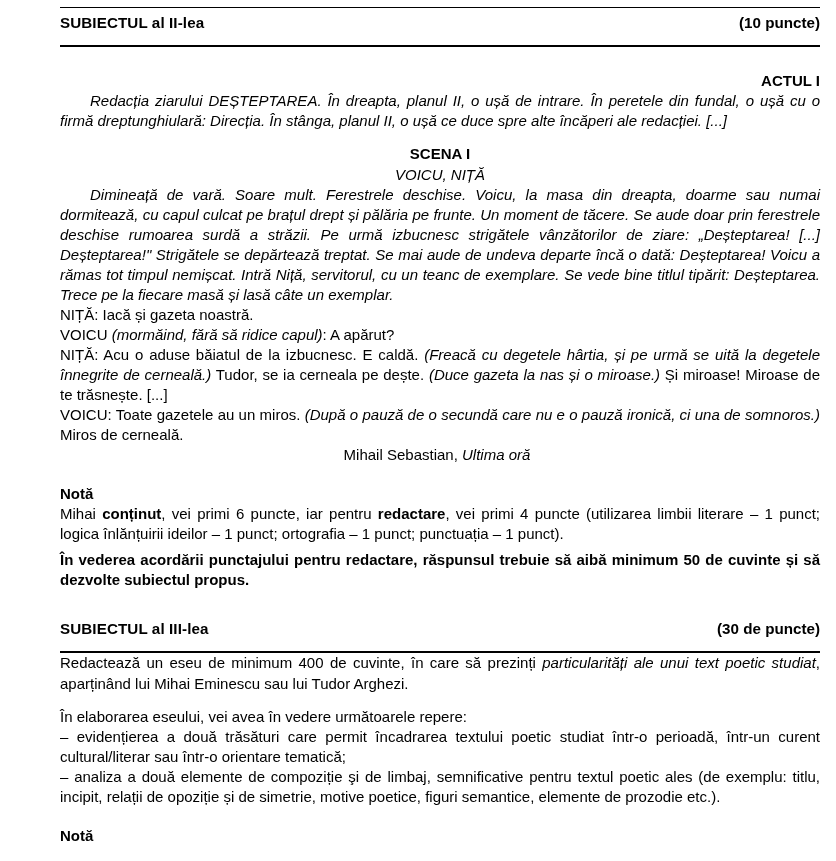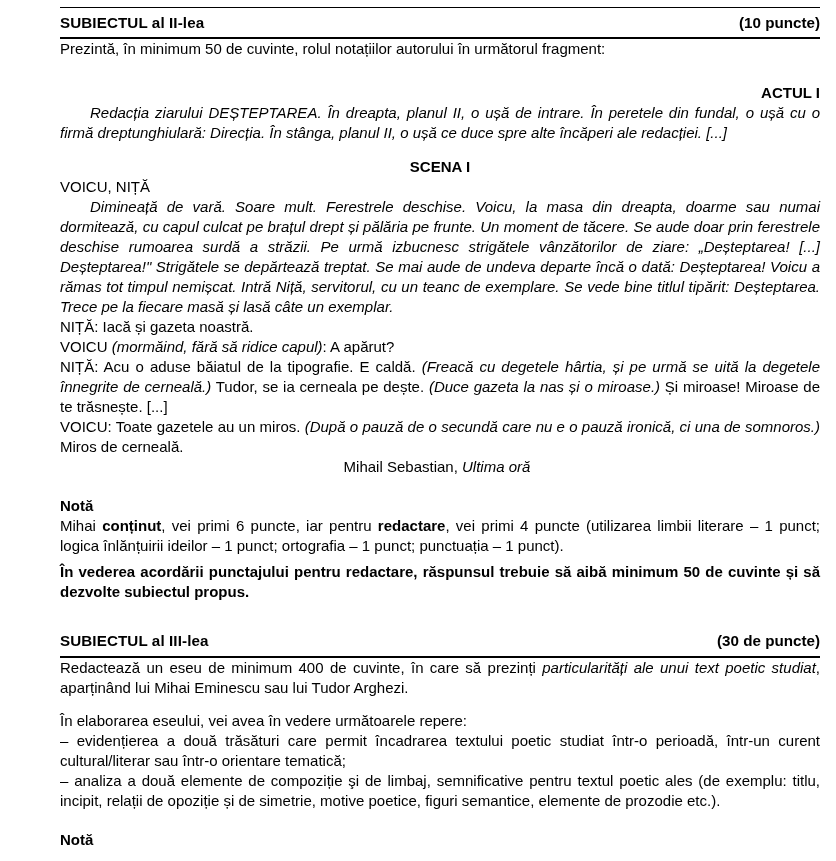--- a/index.html
+++ b/index.html
@@ -55,21 +55,21 @@
   }
 
   
   .subject-head {
     display: flex;
     justify-content: space-between;
     align-items: baseline;
     font-weight: bold;
     font-size: 15.2px;
     border-bottom: 2px solid #000;
-    padding-bottom: 4px;
+    padding-bottom: 12px;
     line-height: 1.34;
     margin-top: 5px;
   }
   .subject-head .title { letter-spacing: 0.1px; }
   .subject-head .points { white-space: nowrap; }
 
   p {
     margin: 0;
     font-size: 15px;
     line-height: 1.335;
@@ -90,22 +90,23 @@
     line-height: 1.34;
   }
   .scene-title {
     font-weight: bold;
     font-size: 15px;
     text-align: center;
     line-height: 1.34;
   }
   .scene-chars {
     font-size: 15px;
-    text-align: left;
-    line-height: 1.34;
+    text-align: center;
+    line-height: 1.34;
+    font-style: italic;
   }
 
   .stage-dir {
     font-style: italic;
     text-align: justify;
     text-justify: inter-word;
     text-indent: 30px;
     font-size: 15px;
     line-height: 1.335;
   }
@@ -139,39 +140,38 @@
     <div class="top-clip">
       <div class="ghost"></div>
     </div>
     <hr class="rule">
 
     <div class="subject-head">
       <span class="title">SUBIECTUL al II-lea</span>
       <span class="points">(10 puncte)</span>
     </div>
 
-    <p>Prezintă, în minimum 50 de cuvinte, rolul notațiilor autorului în următorul fragment:</p>
 
     <div class="gap-xl"></div>
 
     <div class="act-title">ACTUL I</div>
 
     <p class="stage-dir">Redacția ziarului DEȘTEPTAREA. În dreapta, planul II, o ușă de intrare. În peretele din fundal, o ușă cu o firmă dreptunghiulară: Direcția. În stânga, planul II, o ușă ce duce spre alte încăperi ale redacției. [...]</p>
 
     <div class="gap-md"></div>
 
     <div class="scene-title">SCENA I</div>
     <div class="scene-chars">VOICU, NIȚĂ</div>
 
     <p class="stage-dir">Dimineață de vară. Soare mult. Ferestrele deschise. Voicu, la masa din dreapta, doarme sau numai dormitează, cu capul culcat pe brațul drept și pălăria pe frunte. Un moment de tăcere. Se aude doar prin ferestrele deschise rumoarea surdă a străzii. Pe urmă izbucnesc strigătele vânzătorilor de ziare: „Deșteptarea! [...] Deșteptarea!" Strigătele se depărtează treptat. Se mai aude de undeva departe încă o dată: Deșteptarea! Voicu a rămas tot timpul nemișcat. Intră Niță, servitorul, cu un teanc de exemplare. Se vede bine titlul tipărit: Deșteptarea. Trece pe la fiecare masă și lasă câte un exemplar.</p>
 
     <div id="dialogue-block">
         <p class="dlg"><span>NIȚĂ:</span><span> Iacă și gazeta noastră.</span></p>
         <p class="dlg"><span>VOICU</span><span> </span><span class="ital">(mormăind, fără să ridice capul)</span><span>: A apărut?</span></p>
-        <p class="dlg"><span>NIȚĂ:</span><span> Acu o aduse băiatul de la tipografie. E caldă. </span><span class="ital">(Freacă cu degetele hârtia, și pe urmă se uită la degetele înnegrite de cerneală.)</span><span> Tudor, se ia cerneala pe dește. </span><span class="ital">(Duce gazeta la nas și o miroase.)</span><span> Și miroase! Miroase de te trăsnește. [...]</span></p>
+        <p class="dlg"><span>NIȚĂ:</span><span> Acu o aduse băiatul de la izbucnesc. E caldă. </span><span class="ital">(Freacă cu degetele hârtia, și pe urmă se uită la degetele înnegrite de cerneală.)</span><span> Tudor, se ia cerneala pe dește. </span><span class="ital">(Duce gazeta la nas și o miroase.)</span><span> Și miroase! Miroase de te trăsnește. [...]</span></p>
         <p class="dlg"><span>VOICU:</span><span> Toate gazetele au un miros. </span><span class="ital">(După o pauză de o secundă care nu e o pauză ironică, ci una de somnoros.)</span><span> Miros de cerneală.</span></p>
       </div>
 
     <p class="attrib">
       <span>Mihail Sebastian,</span>
       <span class="ital">Ultima oră</span>
     </p>
 
     <div class="gap-lg"></div>
 

